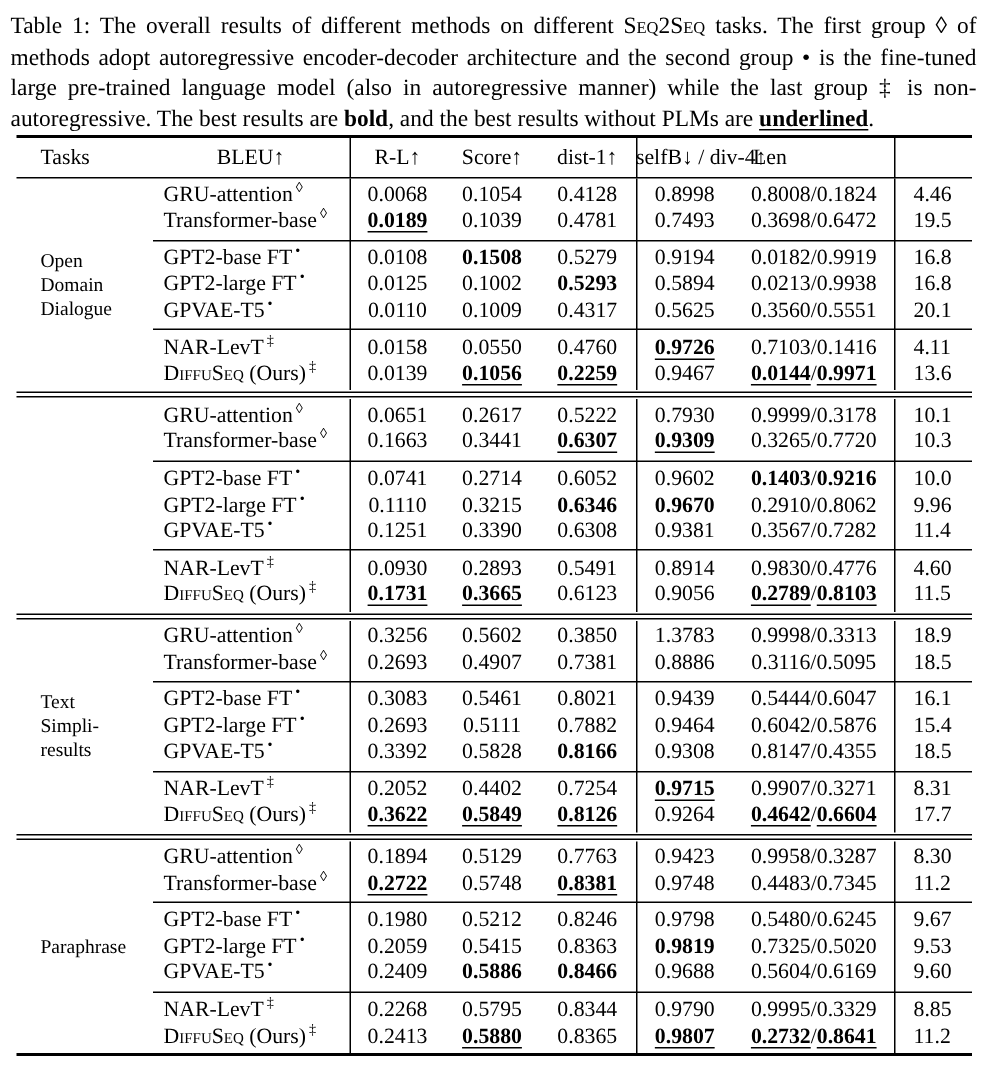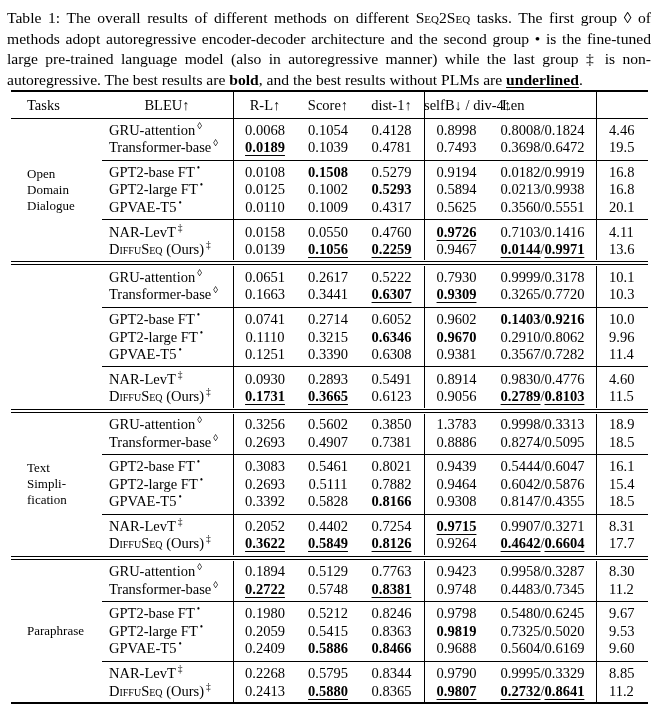--- a/index.html
+++ b/index.html
@@ -235,40 +235,40 @@
           </div>
         </div>
         <div class="dbl"></div>
         <div class="section">
           <div class="vrule" style="left: 222px;"></div>
           <div class="vrule" style="left: 413px;"></div>
           <div class="vrule" style="left: 585px;"></div>
           <div class="task-label">
             <div>Text</div>
             <div>Simpli-</div>
-            <div>fication</div>
+            <div>results</div>
           </div>
           <div class="trow">
             <div class="c"></div>
             <div class="c method"><span>GRU-attention</span><sup class="mark">◊</sup></div>
             <div class="c num"><span>0.3256</span></div>
             <div class="c num"><span>0.5602</span></div>
             <div class="c num"><span>0.3850</span></div>
             <div class="c num"><span>1.3783</span></div>
             <div class="c num"><span>0.9998</span><span>/</span><span>0.3313</span></div>
             <div class="c len"><span>18.9</span></div>
           </div>
           <div class="trow">
             <div class="c"></div>
             <div class="c method"><span>Transformer-base</span><sup class="mark">◊</sup></div>
             <div class="c num"><span>0.2693</span></div>
             <div class="c num"><span>0.4907</span></div>
             <div class="c num"><span>0.7381</span></div>
             <div class="c num"><span>0.8886</span></div>
-            <div class="c num"><span>0.8274</span><span>/</span><span>0.5095</span></div>
+            <div class="c num"><span>0.3116</span><span>/</span><span>0.5095</span></div>
             <div class="c len"><span>18.5</span></div>
           </div>
           <div class="cmid"></div>
           <div class="trow">
             <div class="c"></div>
             <div class="c method"><span>GPT2-base FT</span><sup class="mark">•</sup></div>
             <div class="c num"><span>0.3083</span></div>
             <div class="c num"><span>0.5461</span></div>
             <div class="c num"><span>0.8021</span></div>
             <div class="c num"><span>0.9439</span></div>

